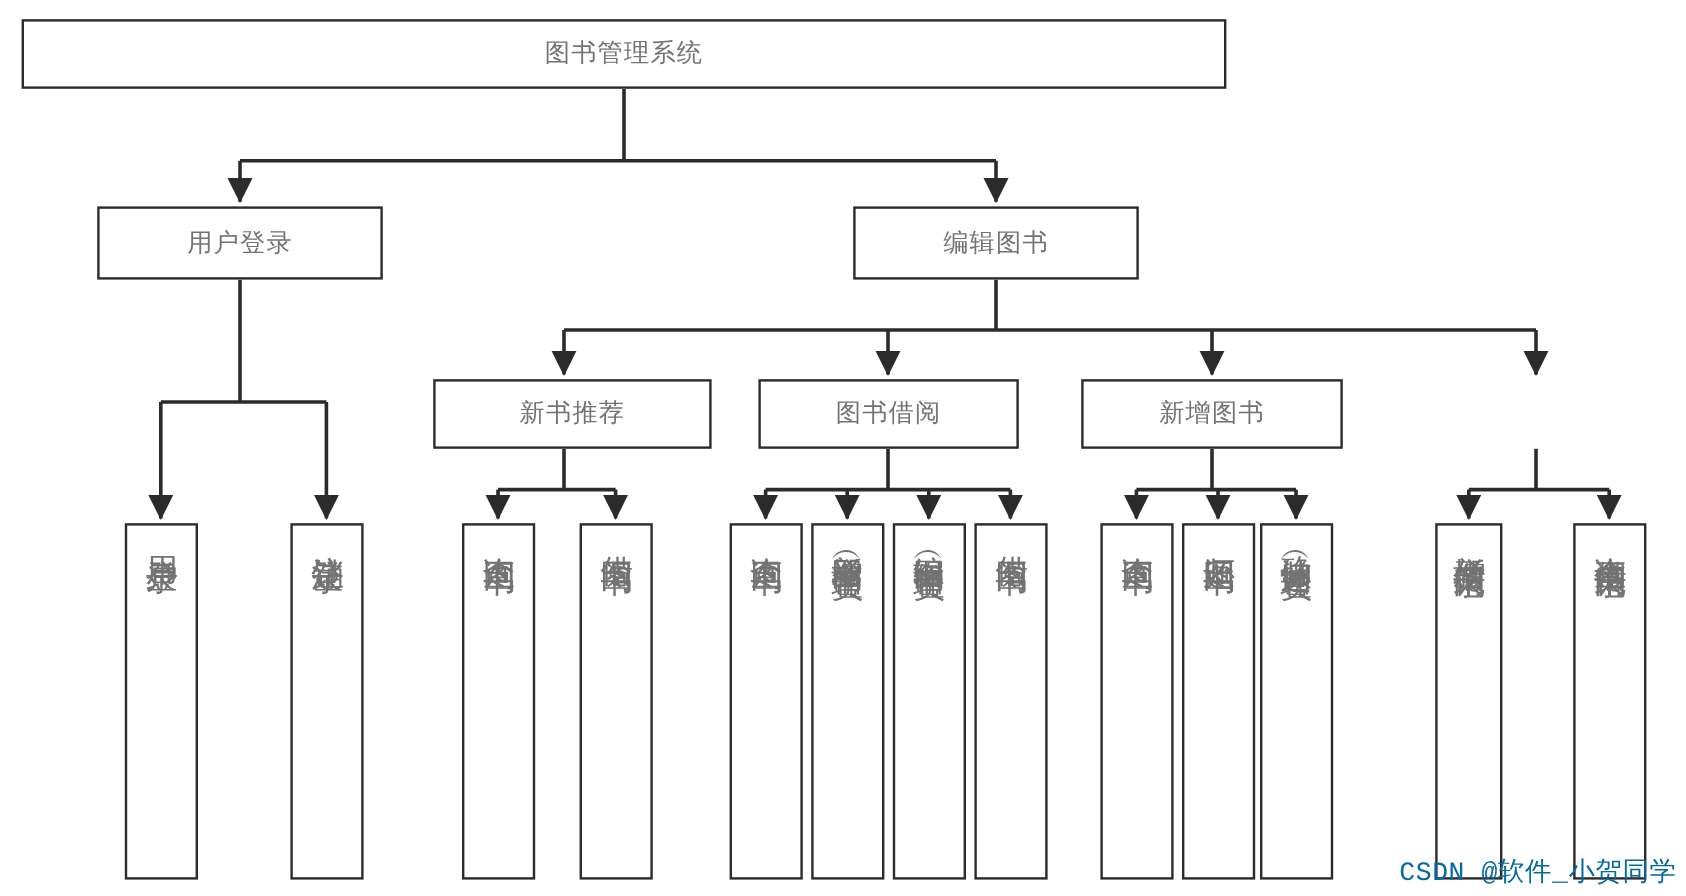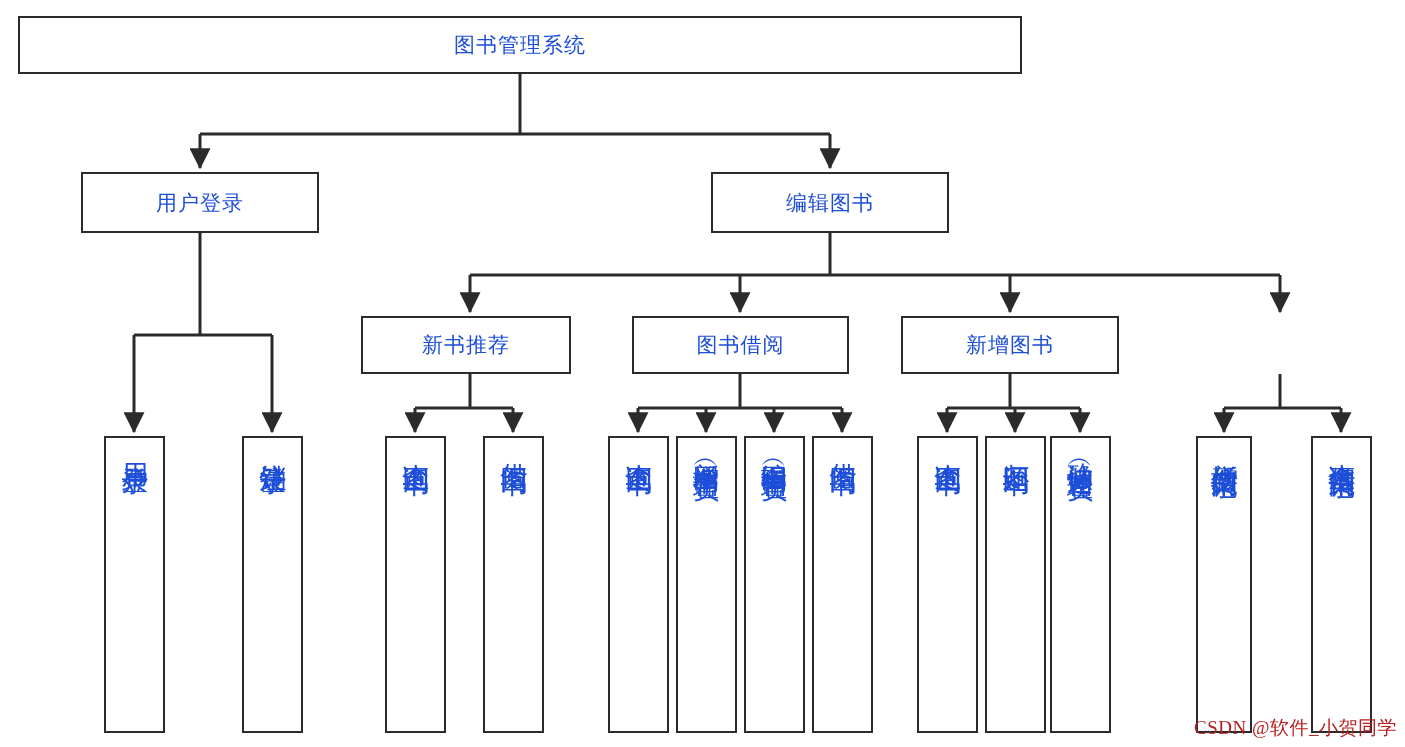--- a/index.html
+++ b/index.html
@@ -12,21 +12,21 @@
   svg.lines{position:absolute;left:0;top:0;width:1405px;height:747px;}
 
   .node{
     position:absolute;
     box-sizing:border-box;
     background:#ffffff;
     border:2px solid #2b2b2b;
     display:flex;
     align-items:center;
     justify-content:center;
-    color:#1d4ed8;
+    color:#737373;
   }
   .node .lbl{
     display:block;
     text-align:center;
     line-height:1.12;
     white-space:pre-line;
   }
   
   .node.h .lbl{
     font-size:21px;
@@ -45,26 +45,26 @@
     font-size:27px;
     letter-spacing:2px;
     line-height:1;
   }
   .node.v.tall .lbl{font-size:26px;}
 
   .watermark{
     position:absolute;
     right:8px;
     bottom:6px;
-    font-size:19px;
-    color:#b91c1c;
+    font-size:22px;
+    color:#0369a1;
     letter-spacing:0.5px;
     white-space:nowrap;
     pointer-events:none;
-    font-family:Liberation Serif, serif;
+    font-family:Liberation Mono, monospace;
   }
 </style>
 </head>
 <body>
 
 <div id="canvas">
 
   <svg class="lines" viewBox="0 0 1405 747" xmlns="http://www.w3.org/2000/svg">
     <defs>
       <marker id="arrow" viewBox="0 0 10 10" refX="9.4" refY="5" markerWidth="7" markerHeight="7" orient="auto-start-reverse">
@@ -120,21 +120,21 @@
     <span class="lbl">图书管理系统</span>
   </div>
 
   <div class="node h" id="l2-0" style="left: 81px; top: 172px; width: 238px; height: 61px;">
     <span class="lbl">用户登录</span>
   </div>
   <div class="node h" id="l2-1" style="left: 711px; top: 172px; width: 238px; height: 61px;">
     <span class="lbl">编辑图书</span>
   </div>
 
-  <div class="node h" id="l3-0" style="left: 361px; top: 316px; width: 210px; height: 58px;">
+  <div class="node h" id="l3-0" style="left: 361px; top: 316px; width: 232px; height: 58px;">
     <span class="lbl">新书推荐</span>
   </div>
   <div class="node h" id="l3-1" style="left: 632px; top: 316px; width: 217px; height: 58px; align-items: center;">
     <span class="lbl">图书借阅</span>
   </div>
   <div class="node h" id="l3-2" style="left: 901px; top: 316px; width: 218px; height: 58px;">
     <span class="lbl">新增图书</span>
   </div>
 
   <div class="node v" id="leaf-0" style="left: 104px; top: 436px; width: 61px; height: 297px;">

